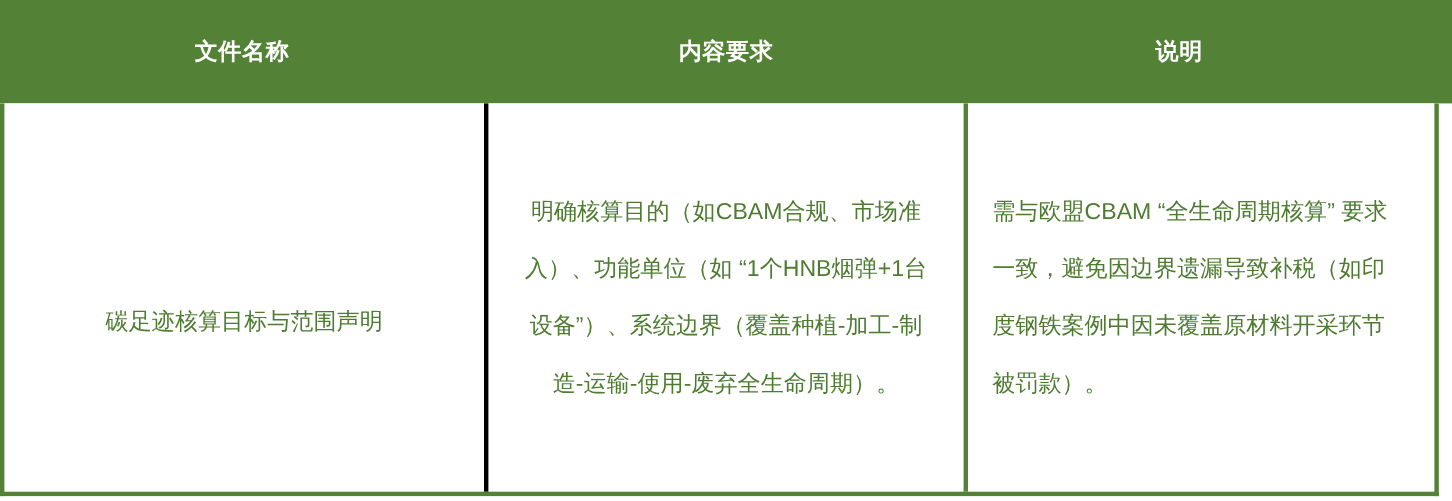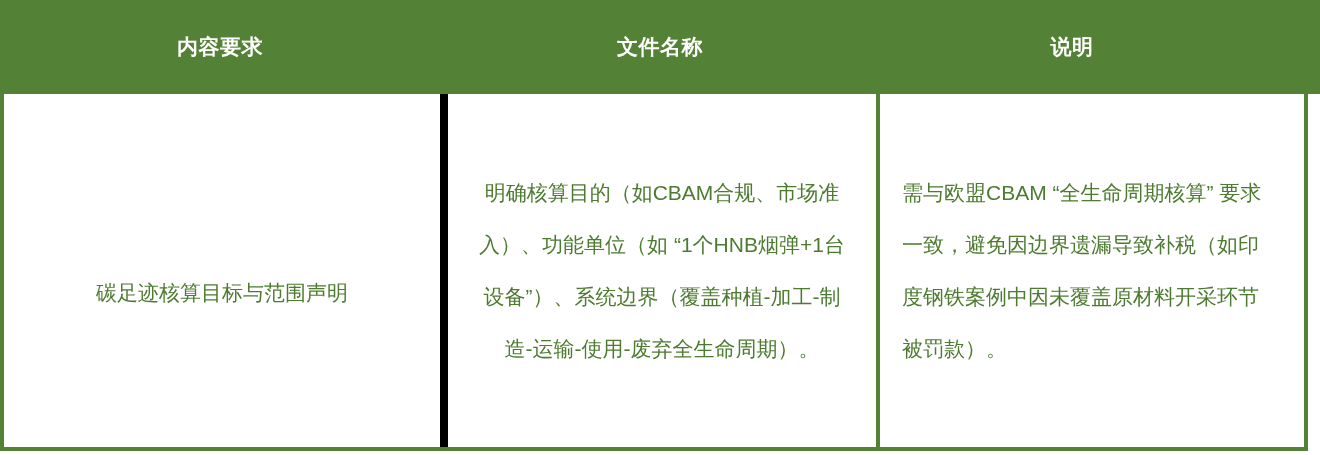--- a/index.html
+++ b/index.html
@@ -71,21 +71,21 @@
   }
   .td-1 {
     width: 436px;
     justify-content: center;
     text-align: center;
     padding: 0 14px;
     margin-top: 44px;
   }
   .td-2 {
     width: 440px;
-    border-left: 8px solid #000000;
+    border-left: 4px solid #000000;
     border-right: 4px solid #538135;
     justify-content: center;
     text-align: justify;
     text-align-last: center;
     padding: 0 28px;
   }
   .td-3 {
     width: 420px;
     justify-content: flex-start;
     text-align: left;
@@ -96,22 +96,22 @@
     width: 100%;
   }
   .td-2 .cell-text { text-align: center; }
 </style>
 </head>
 <body>
 
 <div class="table-wrap">
 
   <div class="thead">
+    <div class="th th-1">文件名称</div>
     <div class="th th-2">内容要求</div>
-    <div class="th th-1">文件名称</div>
     <div class="th th-3">说明</div>
   </div>
 
   <div class="tbody">
     <div class="td td-1">
       <span class="cell-text">碳足迹核算目标与范围声明</span>
     </div>
     <div class="td td-2">
       <span class="cell-text">明确核算目的（如CBAM合规、市场准入）、功能单位（如 “1个HNB烟弹+1台设备”）、系统边界（覆盖种植-加工-制造-运输-使用-废弃全生命周期）。</span>
     </div>

